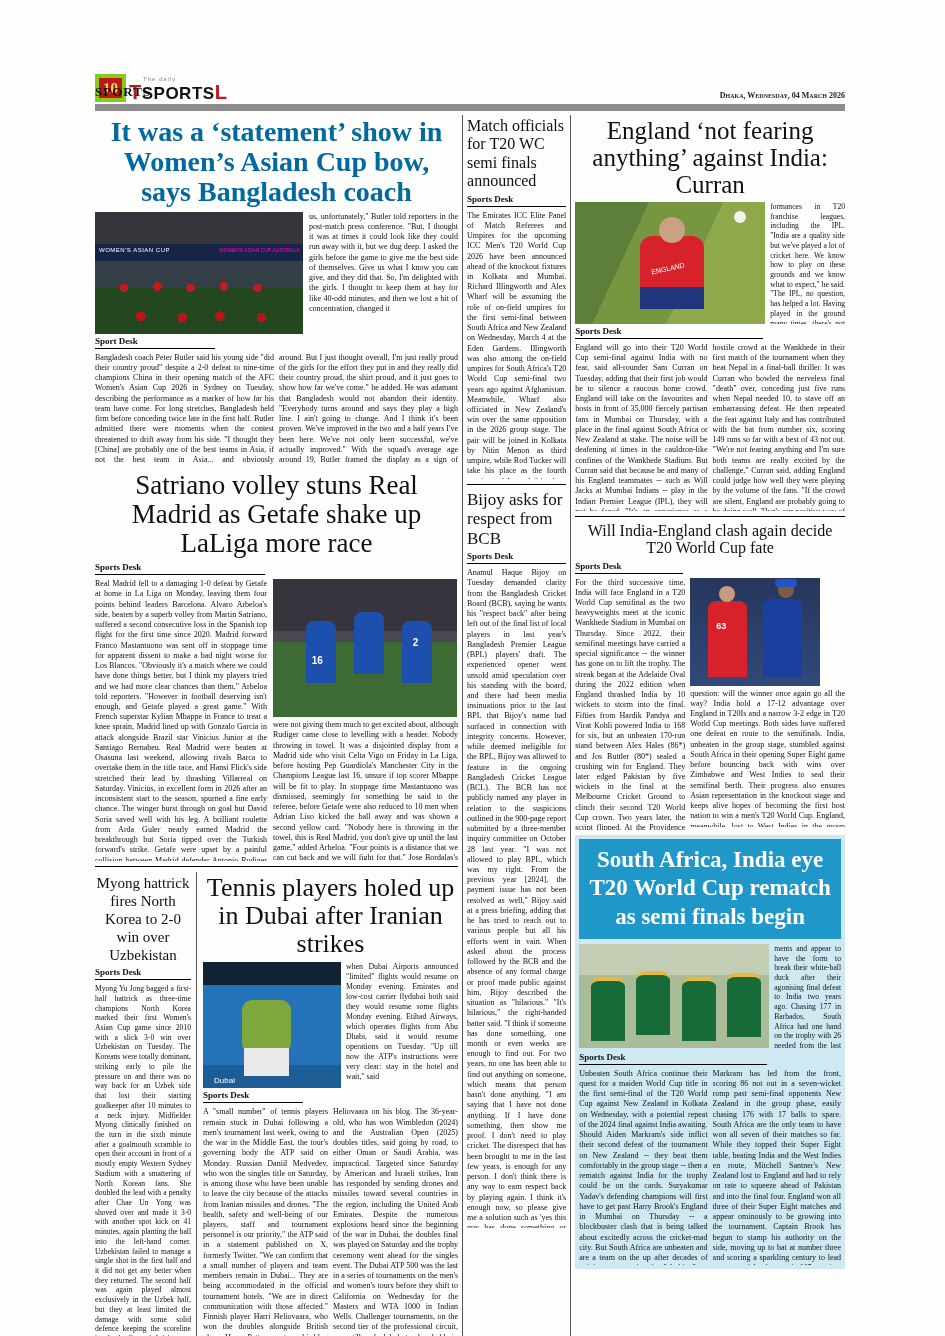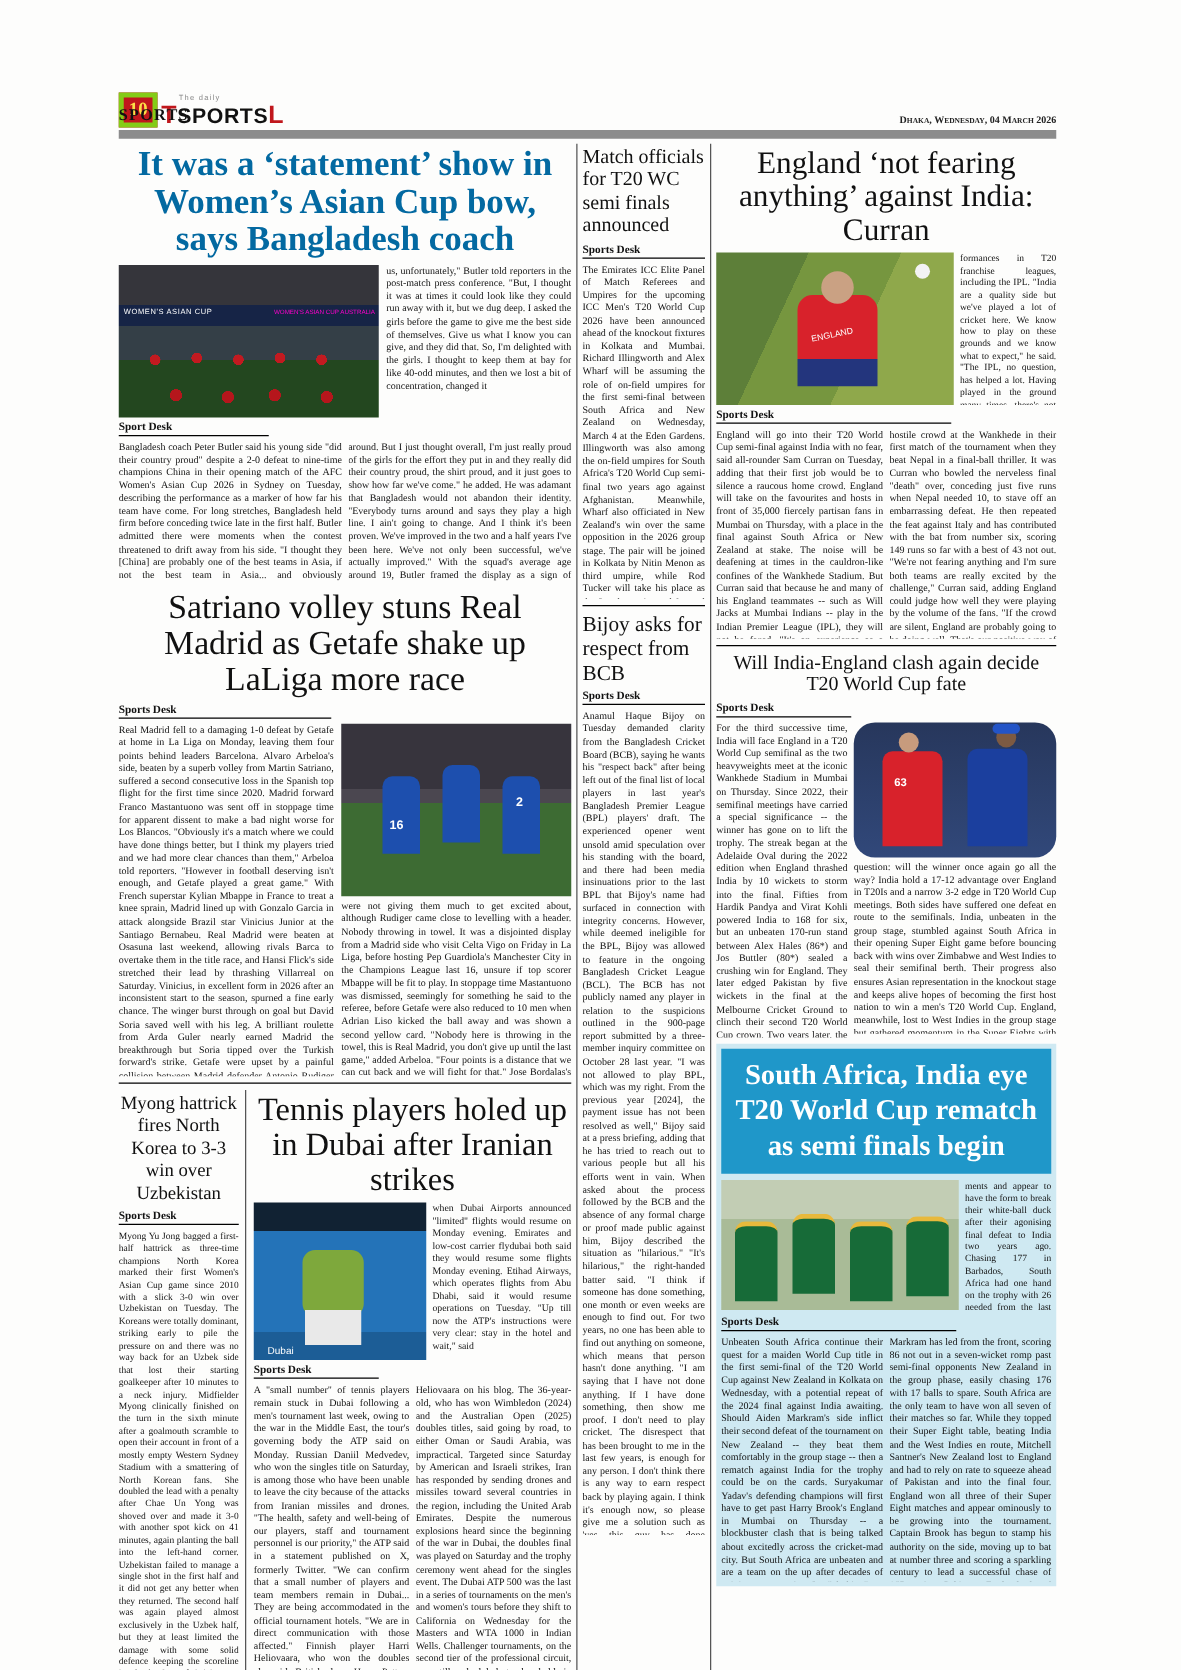--- a/index.html
+++ b/index.html
@@ -61,21 +61,21 @@
     background:#caa183;}
   .ph-england .ball{position:absolute;right:10%;top:7%;width:12px;height:12px;border-radius:50%;
     background:#f3f3f3;}
   .ph-england .jersey{top:52%;left:40%;font-size:7px;transform:rotate(-12deg);color:#fff;}
   .ph-getafe{width:184px;height:138px;
     background:linear-gradient(#37343d 0 38%,#4b4750 38% 46%,#3d6b33 46% 100%);}
   .ph-getafe .p{position:absolute;width:30px;height:62px;background:#1d4fae;border-radius:8px 8px 0 0;}
   .ph-getafe .p1{left:18%;top:30%;} .ph-getafe .p2{left:44%;top:24%;} .ph-getafe .p3{left:70%;top:30%;}
   .ph-getafe .num{font-size:10px;font-weight:bold;top:55%;left:21%;}
   .ph-getafe .num2{font-size:10px;font-weight:bold;top:42%;left:76%;}
-  .ph-hand{width:162px;height:108px;background:linear-gradient(#27375c,#31487a);border-radius:17px;}
+  .ph-hand{width:130px;height:108px;background:linear-gradient(#27375c,#31487a);}
   .ph-hand .e{position:absolute;left:14%;top:22%;width:30%;height:70%;background:#d8222b;border-radius:8px 8px 0 0;}
   .ph-hand .i{position:absolute;right:14%;top:20%;width:30%;height:72%;background:#1b3f9e;border-radius:8px 8px 0 0;}
   .ph-hand .he{position:absolute;left:22%;top:8%;width:16px;height:16px;background:#c79b7d;border-radius:50%;}
   .ph-hand .hi{position:absolute;right:20%;top:4%;width:16px;height:16px;background:#7d5a42;border-radius:50%;}
   .ph-hand .cap{position:absolute;right:18%;top:1%;width:22px;height:8px;background:#2354c7;border-radius:4px;}
   .ph-hand .num{top:40%;left:20%;font-size:9px;font-weight:bold;}
   .ph-tennis{width:138px;height:126px;background:linear-gradient(#123 0 18%,#2473b8 18% 82%,#1c5d96 82% 100%);}
   .ph-tennis .torso{position:absolute;left:28%;top:30%;width:36%;height:42%;background:#7ea83c;border-radius:10px;}
   .ph-tennis .shorts{position:absolute;left:30%;top:68%;width:32%;height:22%;background:#e9e9e9;}
   .ph-tennis .board{bottom:3%;left:8%;font-size:8px;font-weight:normal;}
@@ -156,21 +156,21 @@
               </div>
               <div class="body" style="height:140px;margin-top:3px;">were not giving them much to get excited about, although Rudiger came close to levelling with a header. Nobody throwing in towel. It was a disjointed display from a Madrid side who visit Celta Vigo on Friday in La Liga, before hosting Pep Guardiola's Manchester City in the Champions League last 16, unsure if top scorer Mbappe will be fit to play. In stoppage time Mastantuono was dismissed, seemingly for something he said to the referee, before Getafe were also reduced to 10 men when Adrian Liso kicked the ball away and was shown a second yellow card. "Nobody here is throwing in the towel, this is Real Madrid, you don't give up until the last game," added Arbeloa. "Four points is a distance that we can cut back and we will fight for that." Jose Bordalas's Getafe rose to 11th and were able to celebrate their first win at the Bernabeu since 2008. "It's very hard to get points when you come here, I have to congratulate the team for the work in defence, then we got our goal and we could even have scored another in the end," said Getafe defender Kiko Femenia.</div>
             </div>
           </div>
         </div>
 
         <div class="hrule"></div>
 
         <div class="bottom-row">
           <div class="myong-col">
-            <div class="mini-h">Myong hattrick fires North Korea to 3-3 win over Uzbekistan</div>
+            <div class="mini-h">Myong hattrick fires North Korea to 2-0 win over Uzbekistan</div>
             <div class="byline">Sports Desk</div>
             <div class="body" style="font-size:7.6px;height:392px;">Myong Yu Jong bagged a first-half hattrick as three-time champions North Korea marked their first Women's Asian Cup game since 2010 with a slick 3-0 win over Uzbekistan on Tuesday. The Koreans were totally dominant, striking early to pile the pressure on and there was no way back for an Uzbek side that lost their starting goalkeeper after 10 minutes to a neck injury. Midfielder Myong clinically finished on the turn in the sixth minute after a goalmouth scramble to open their account in front of a mostly empty Western Sydney Stadium with a smattering of North Korean fans. She doubled the lead with a penalty after Chae Un Yong was shoved over and made it 3-0 with another spot kick on 41 minutes, again planting the ball into the left-hand corner. Uzbekistan failed to manage a single shot in the first half and it did not get any better when they returned. The second half was again played almost exclusively in the Uzbek half, but they at least limited the damage with some solid defence keeping the scoreline in check. One of Asia's most successful women's sides, North Korea are looking to replicate their titles from 2001, 2003 and 2008.</div>
           </div>
           <div class="tennis-sec">
             <div class="h-big" style="font-size:26px;">Tennis players holed up in Dubai after Iranian strikes</div>
             <div class="cols">
               <div class="photo ph-tennis">
                 <div class="torso"></div>
                 <div class="shorts"></div>
                 <span class="board">Dubai</span>

